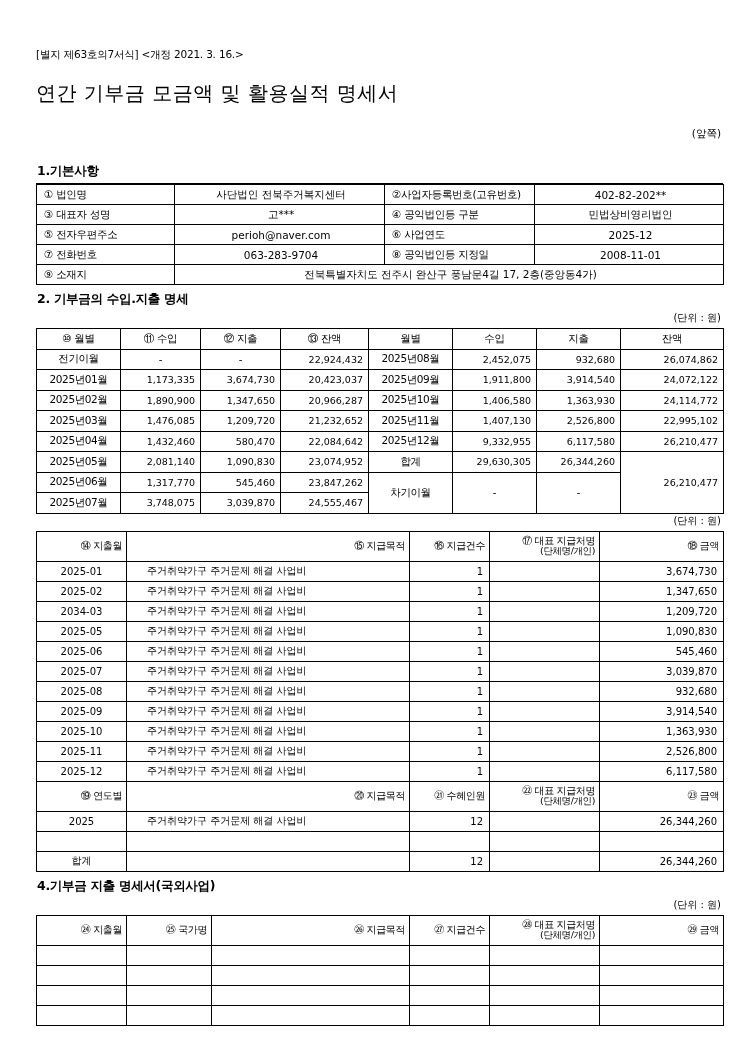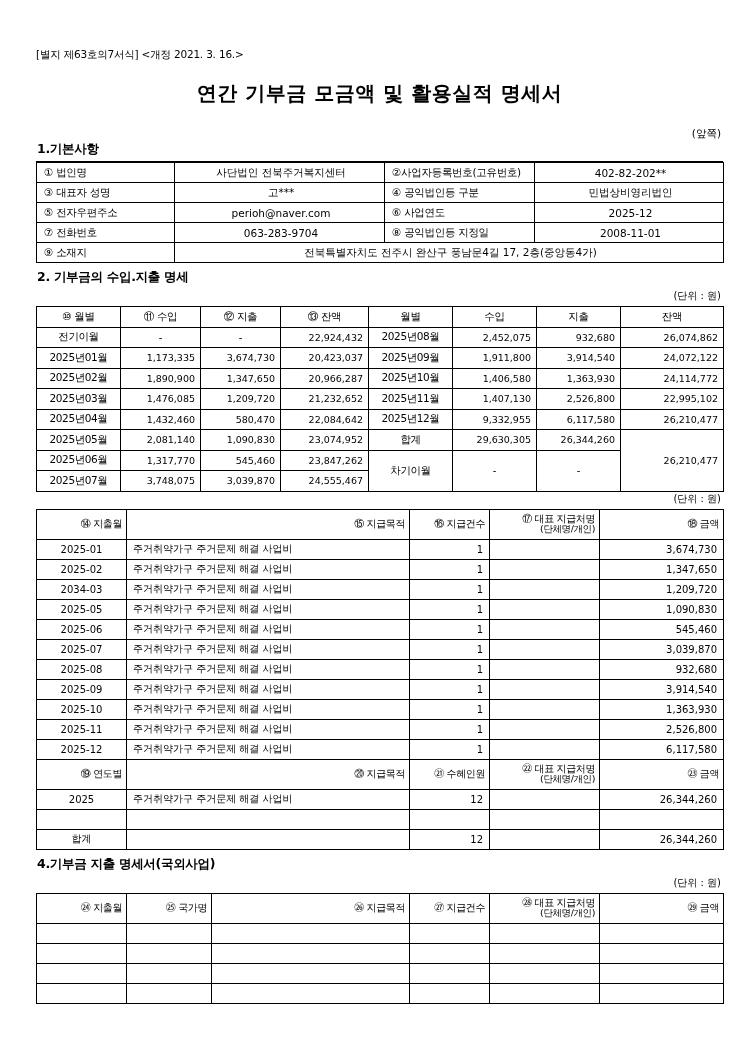--- a/index.html
+++ b/index.html
@@ -20,30 +20,30 @@
     position: relative;
   }
 
   
   .formcode {
     font-size: 10.5px;
     letter-spacing: -0.2px;
     margin-bottom: 18px;
   }
   .doc-title {
-    text-align: center;
+    text-align: left;
     font-size: 20px;
-    font-weight: bold;
+    font-weight: normal;
     letter-spacing: 0.5px;
     margin: 0 0 20px 0;
   }
   .side-note {
     text-align: right;
     font-size: 10.5px;
-    margin-bottom: 0;
+    margin-bottom: 22px;
     padding-right: 2px;
   }
 
   
   .sec-head {
     font-size: 12.5px;
     font-weight: bold;
     letter-spacing: -0.3px;
     margin: 0 0 3px 0;
     padding-left: 1px;
@@ -72,21 +72,21 @@
     font-weight: normal;
     height: 19px;
     overflow: hidden;
     white-space: nowrap;
   }
   .tbl-outer { border: 1.3px solid #000; }
 
   .lbl { letter-spacing: -0.3px; }
   .ctr { text-align: center; }
   .rgt { text-align: right; padding-right: 6px; }
-  .lft { text-align: left; padding-left: 6px; }
+  .lft { text-align: left; padding-left: 20px; }
 
   
   #basic-table td { height: 20px; font-size: 10.5px; }
   #basic-table .k { padding-left: 7px; }
   #basic-table .v { padding-left: 7px; text-align: center; }
 
   
   #inout-table td { height: 20.5px; font-size: 10px; }
   #inout-table .hd { text-align: center; font-size: 10.5px; }
   #inout-table .mon { text-align: center; font-size: 10.5px; letter-spacing: -0.4px; }

